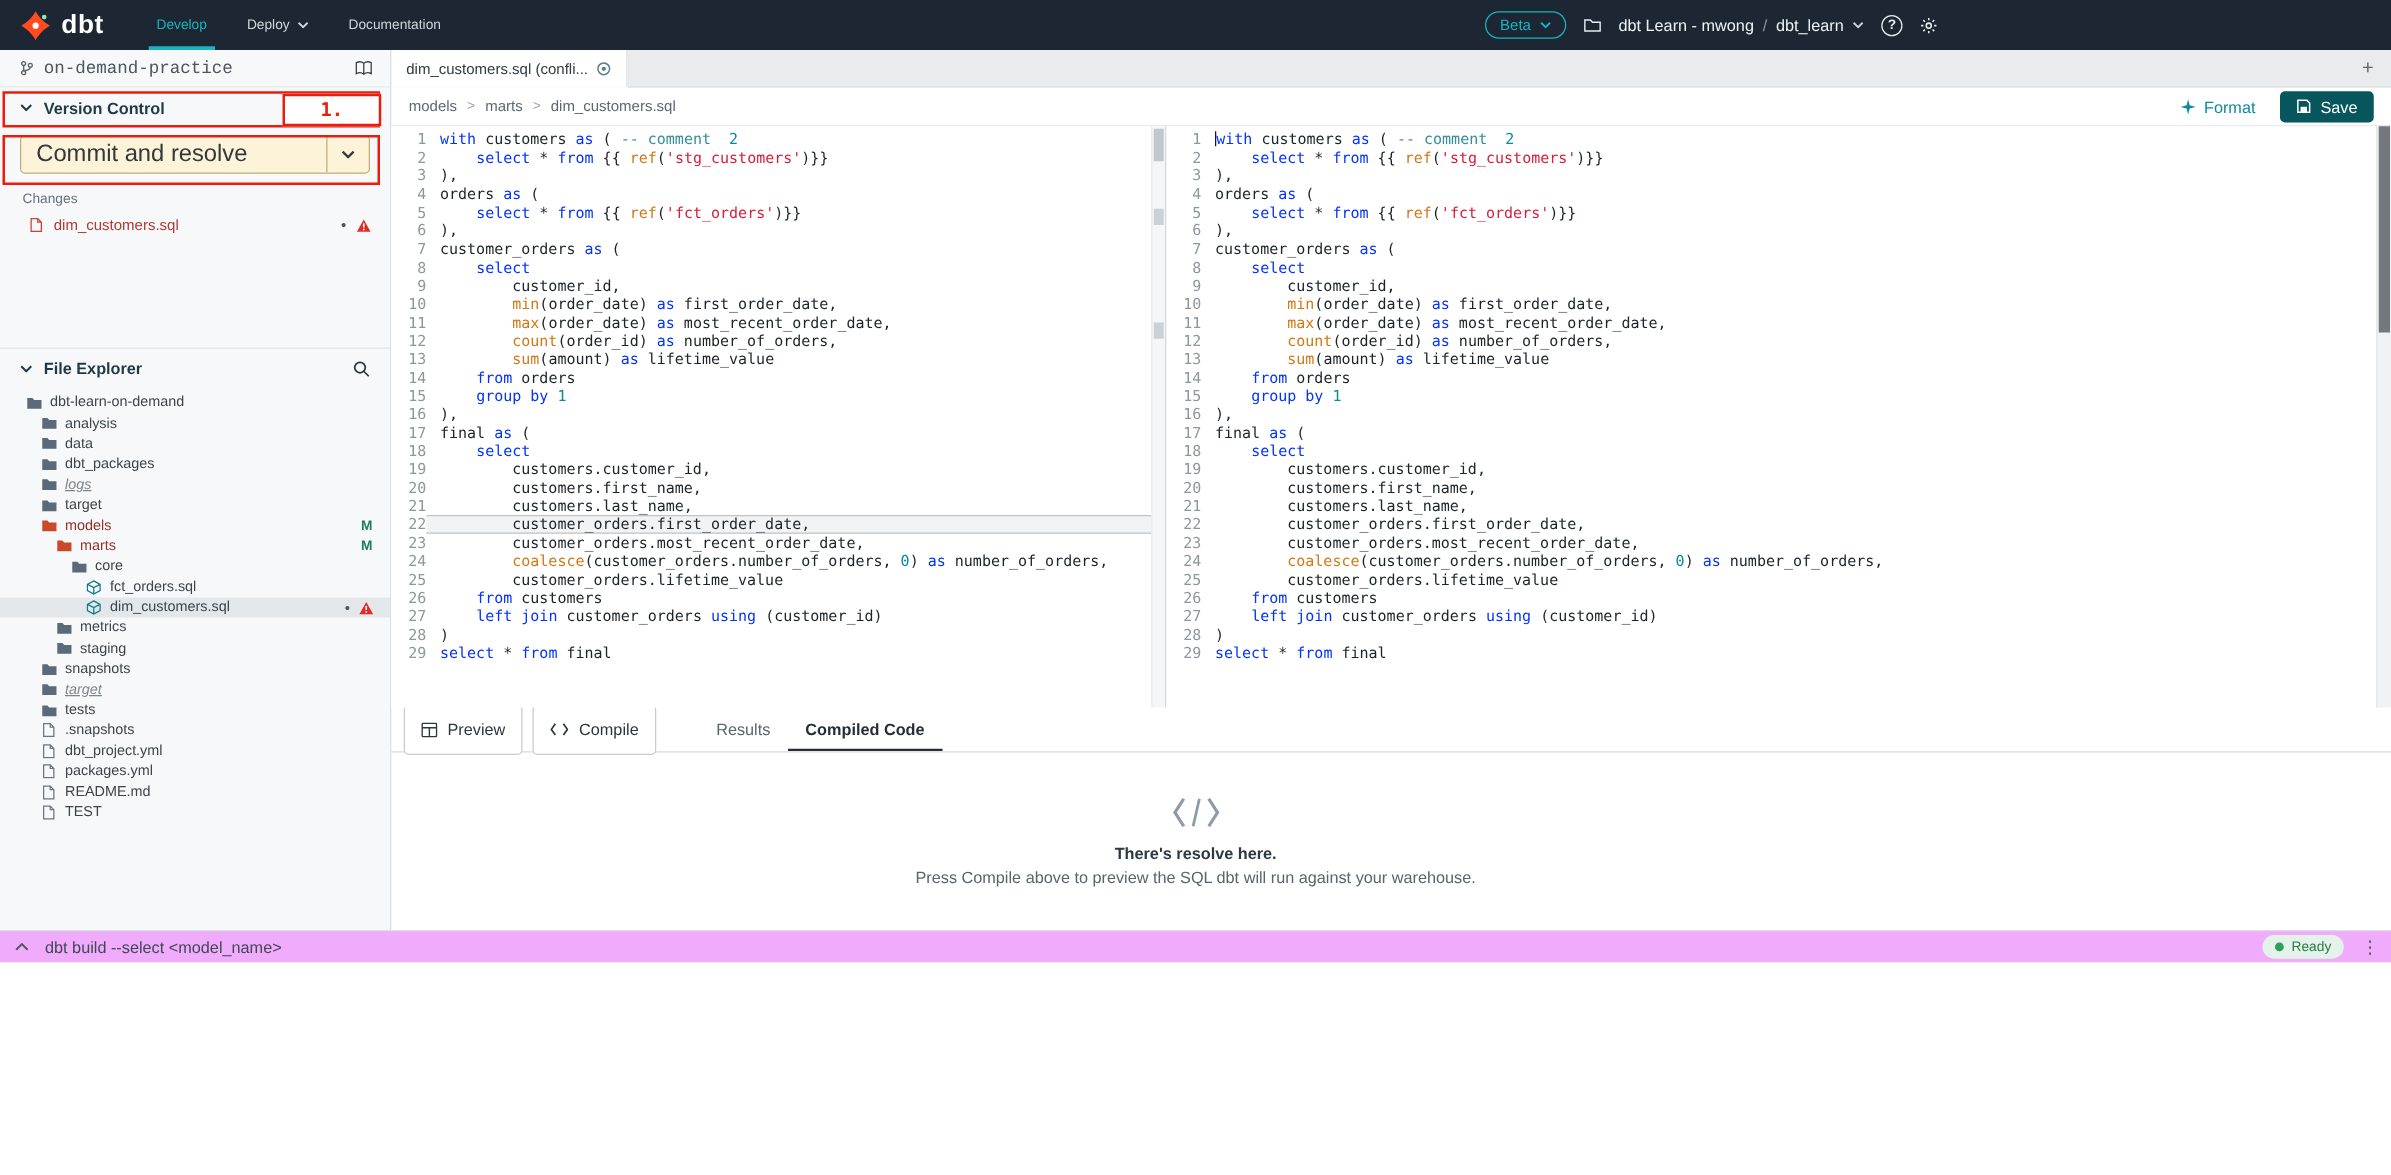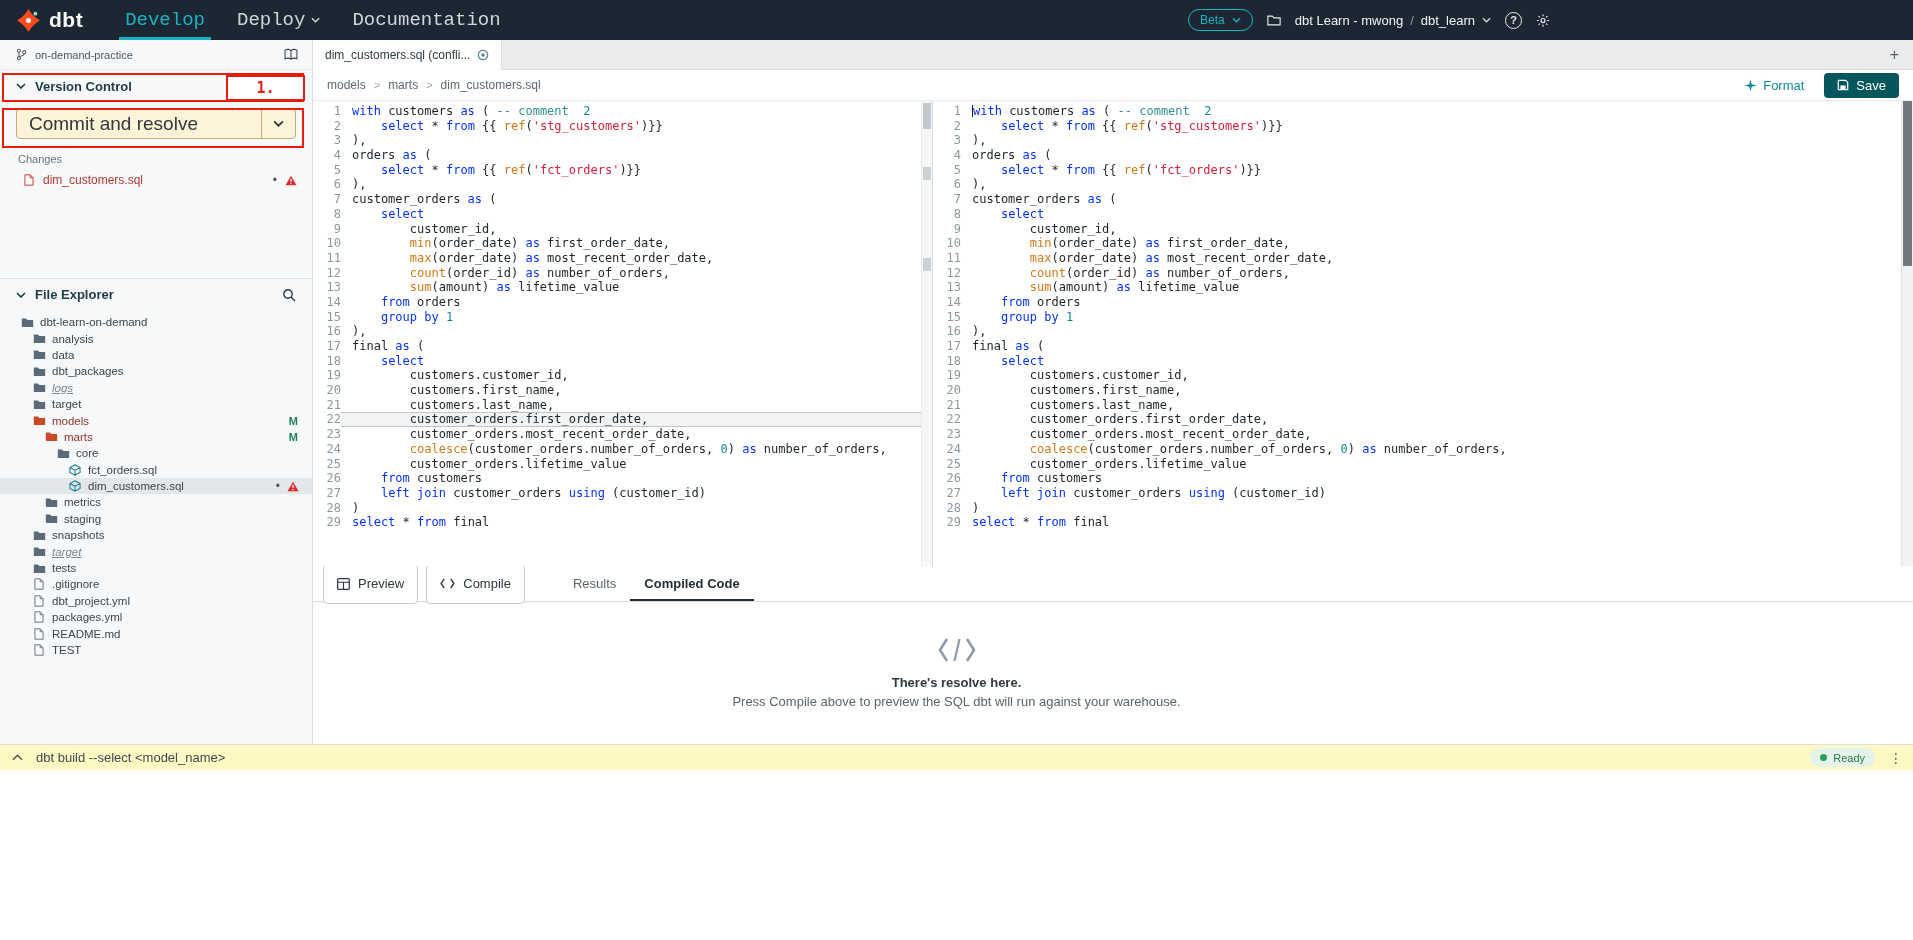--- a/index.html
+++ b/index.html
@@ -7,35 +7,35 @@
   body { font-family:"Liberation Sans","DejaVu Sans",sans-serif; width:1913px; height:940px; overflow:hidden; color:#333; }
   [data-interactable="true"] { cursor:pointer; }
   .app { width:1913px; height:940px; display:flex; flex-direction:column; }
 
   
   .topnav { height:40px; background:#1c2733; display:flex; align-items:stretch; color:#e8ecef; padding-left:16px; flex:0 0 auto; }
   .nav-left { display:flex; align-items:center; }
   .logo { display:flex; align-items:center; margin-right:8px; }
   .brand { font-size:21px; font-weight:bold; color:#fff; letter-spacing:.5px; margin-right:26px; }
   .nav-links { display:flex; align-items:stretch; height:40px; }
-  .nav-link { display:flex; align-items:center; gap:6px; padding:0 16px; font-size:19px; color:#cfd6db; position:relative;font-family:Liberation Mono, monospace; }
+  .nav-link { display:flex; align-items:center; gap:6px; padding:0 16px; font-size:11px; color:#cfd6db; position:relative; }
   .nav-link.active { color:var(--accent-teal); }
   .nav-link.active::after { content:""; position:absolute; left:10px; right:10px; bottom:0; height:3px; background:var(--accent-teal); }
   .nav-right { margin-left:auto; display:flex; align-items:center; gap:14px; padding-right:363px; }
   .beta-badge { display:flex; align-items:center; gap:7px; border:1px solid var(--accent-teal); color:var(--accent-teal); font-size:12px; padding:3px 11px; border-radius:14px; }
   .acct { display:flex; align-items:center; gap:7px; font-size:13px; color:#f0f3f5; }
   .acct .sep { color:#8b97a0; }
   .help-circle { width:17px; height:17px; border:1.4px solid #e8ecef; border-radius:50%; display:flex; align-items:center; justify-content:center; font-size:11px; font-weight:bold; color:#e8ecef; }
 
   
   .body { flex:0 0 704px; display:flex; min-height:0; }
 
   
   .sidebar { width:313px; flex:0 0 313px; background:#f7f8f9; border-right:1px solid #dcdfe2; position:relative; }
-  .branch-row { height:30px; display:flex; align-items:center; padding:0 14px; gap:7px; border-bottom:1px solid #e7e9eb; color:#4b565e; font-size:11px; }
+  .branch-row { height:30px; display:flex; align-items:center; padding:0 14px; gap:7px; border-bottom:1px solid #e7e9eb; color:#4b565e; font-size:14px;font-family:Liberation Mono, monospace; }
   .grow { flex:1; }
   .section-header { height:32px; display:flex; align-items:center; gap:9px; padding:0 16px; font-size:13px; font-weight:bold; color:#1e3a45; }
   .fe-header { border-top:1px solid #e2e5e7; }
   .commit-btn { margin:6px 16px 0; height:31px; display:flex; border:1px solid #bfae76; background:#fcf3d8; border-radius:4px; overflow:hidden; }
   .commit-main { flex:1; display:flex; align-items:center; padding:0 12px; font-size:19px; color:#33383c; }
   .commit-caret { width:34px; border-left:1px solid #bfae76; display:flex; align-items:center; justify-content:center; color:#33383c; }
   .changes-label { margin:14px 0 5px 18px; font-size:11px; color:#68737b; }
   .changed-row { height:20px; display:flex; align-items:center; gap:7px; padding:0 14px 0 22px; }
   .changed-name { color:var(--changed-file-red); font-size:12px; }
   .vc-spacer { height:88px; }
@@ -90,21 +90,21 @@
   .tool-btn { display:flex; align-items:center; gap:8px; height:40px; padding:0 13px; background:#fff; border:1px solid #c6ccd1; border-radius:4px; font-size:13px; color:#2c363d; }
   .result-tabs { margin-left:26px; display:flex; align-self:stretch; }
   .result-tab { display:flex; align-items:center; padding:0 14px; font-size:13px; color:#5a646b; }
   .result-tab.active { color:#242e34; font-weight:bold; box-shadow:inset 0 -2px 0 #242e34; }
 
   .empty-panel { flex:1; display:flex; flex-direction:column; align-items:center; justify-content:center; padding-right:313px; gap:4px; }
   .empty-title { font-size:13px; font-weight:bold; color:#2c3940; margin-top:8px; }
   .empty-sub { font-size:13px; color:#5a646b; }
 
   
-  .statusbar { height:26px; background:#fef9c3; border-top:1px solid #dcdfe1; display:flex; align-items:center; gap:12px; padding:0 10px; flex:0 0 auto; }
+  .statusbar { height:26px; background:#f0abfc; border-top:1px solid #dcdfe1; display:flex; align-items:center; gap:12px; padding:0 10px; flex:0 0 auto; }
   .cmd-text { font-size:13px; color:#3f4a51; }
   .ready-pill { margin-left:auto; display:flex; align-items:center; gap:6px; background:#e4f3e9; border-radius:10px; height:19px; padding:0 10px; font-size:11px; color:#2c7a46; }
   .ready-dot { width:7px; height:7px; border-radius:50%; background:var(--status-green); }
   .kebab { color:#555; font-size:14px; margin-left:2px; }
   .filler { flex:1; background:#fff; }
 </style>
 </head>
 <body>
 
 <div class="app" data-interactable="false">
@@ -394,21 +394,21 @@
             </span>
             <span class="tree-name" data-interactable="false">tests</span>
             <span class="grow"></span>
           </div>
           <div class="tree-row" data-interactable="true" style="padding-left: 32px;">
             <span class="t-icon" data-interactable="false">
               <svg width="10" height="12" viewBox="0 0 11 13">
                 <path d="M1 0.8 H6.8 L10 4 V12.2 H1 Z M6.8 0.8 V4 H10" fill="none" stroke="#6b7680" stroke-width="1.1"></path>
               </svg>
             </span>
-            <span class="tree-name" data-interactable="false">.gitignore</span>
+            <span class="tree-name" data-interactable="false">.snapshots</span>
             <span class="grow"></span>
           </div>
           <div class="tree-row" data-interactable="true" style="padding-left: 32px;">
             <span class="t-icon" data-interactable="false">
               <svg width="10" height="12" viewBox="0 0 11 13">
                 <path d="M1 0.8 H6.8 L10 4 V12.2 H1 Z M6.8 0.8 V4 H10" fill="none" stroke="#6b7680" stroke-width="1.1"></path>
               </svg>
             </span>
             <span class="tree-name" data-interactable="false">dbt_project.yml</span>
             <span class="grow"></span>

